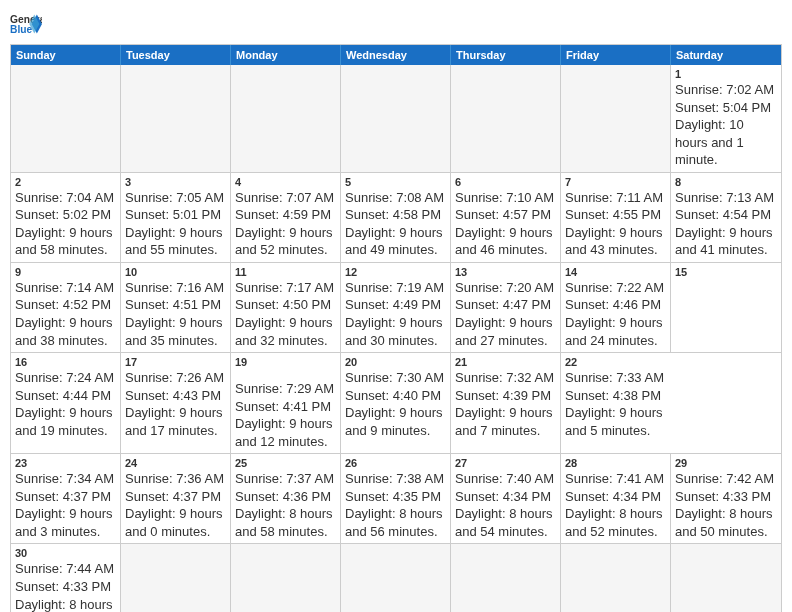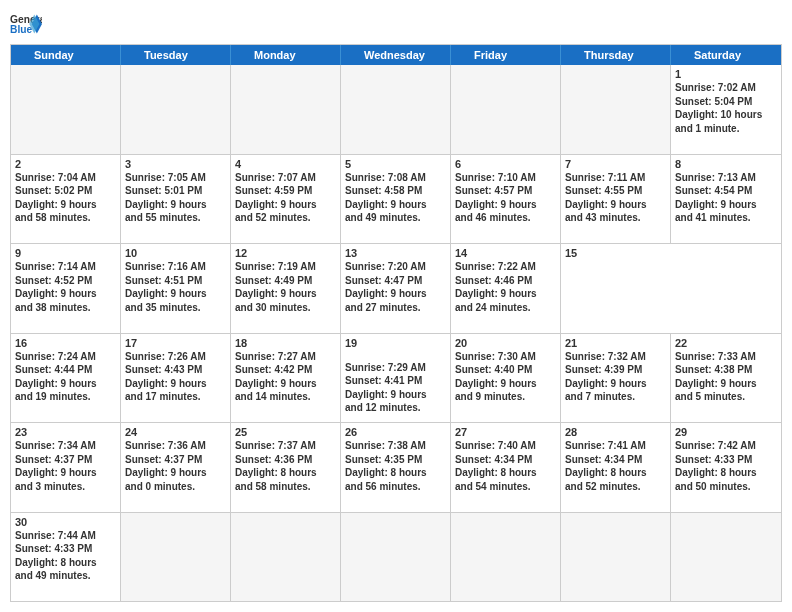--- a/index.html
+++ b/index.html
@@ -53,21 +53,21 @@
     }
     .cal-header {
       display: grid;
       grid-template-columns: repeat(7, 1fr);
       background: #1a6fc4;
     }
     .cal-header-cell {
       color: #fff;
       font-size: 11px;
       font-weight: bold;
-      padding: 4px 23px;
+      padding: 4px 5px;
       text-align: left;
       border-right: 1px solid #3a8fd4;
     }
     .cal-header-cell:last-child { border-right: none; }
     .cal-body {
       flex: 1;
       display: flex;
       flex-direction: column;
     }
     .cal-row {
@@ -88,24 +88,23 @@
     }
     .cal-cell:last-child { border-right: none; }
     .cal-cell.empty { background: #f5f5f5; }
     .day-num {
       font-size: 11px;
       font-weight: bold;
       display: block;
       margin-bottom: 1px;
     }
     .day-info {
-      font-size: 10px;
+      font-size: 13px;
       line-height: 1.35;
       color: #333;
-      font-weight: bold;
     }
   </style>
 </head>
 <body>
 
 <div class="page">
   <div class="header-area">
     <div class="logo">
       <svg class="logo-icon" viewBox="0 0 50 40">
         <text x="0" y="18" font-size="16" font-weight="bold" fill="#333" font-family="Arial">General</text>
@@ -119,22 +118,22 @@
       <div class="location"></div>
     </div>
   </div>
 
   <div class="calendar">
     <div class="cal-header">
     <div class="cal-header-cell">Sunday</div>
         <div class="cal-header-cell">Tuesday</div>
         <div class="cal-header-cell">Monday</div>
         <div class="cal-header-cell">Wednesday</div>
+        <div class="cal-header-cell">Thursday</div>
         <div class="cal-header-cell">Friday</div>
-        <div class="cal-header-cell">Thursday</div>
         <div class="cal-header-cell">Saturday</div>
       </div>
     <div class="cal-body">
     <div class="cal-row">
           <div class="cal-cell empty"></div>
           <div class="cal-cell empty"></div>
           <div class="cal-cell empty"></div>
           <div class="cal-cell empty"></div>
           <div class="cal-cell empty"></div>
           <div class="cal-cell empty"></div>
@@ -196,20 +195,26 @@
 Sunset: 4:52 PM
 Daylight: 9 hours and 38 minutes.</div>
           </div>
           <div class="cal-cell">
             <span class="day-num">10</span>
             <div class="day-info" style="white-space: pre-line;">Sunrise: 7:16 AM
 Sunset: 4:51 PM
 Daylight: 9 hours and 35 minutes.</div>
           </div>
           <div class="cal-cell">
+            <span class="day-num">11</span>
+            <div class="day-info" style="white-space: pre-line;">Sunrise: 7:17 AM
+Sunset: 4:50 PM
+Daylight: 9 hours and 32 minutes.</div>
+          </div>
+          <div class="cal-cell">
             <span class="day-num">12</span>
             <div class="day-info" style="white-space: pre-line;">Sunrise: 7:19 AM
 Sunset: 4:49 PM
 Daylight: 9 hours and 30 minutes.</div>
           </div>
           <div class="cal-cell">
             <span class="day-num">13</span>
             <div class="day-info" style="white-space: pre-line;">Sunrise: 7:20 AM
 Sunset: 4:47 PM
 Daylight: 9 hours and 27 minutes.</div>
@@ -229,26 +234,20 @@
             <span class="day-num">16</span>
             <div class="day-info" style="white-space: pre-line;">Sunrise: 7:24 AM
 Sunset: 4:44 PM
 Daylight: 9 hours and 19 minutes.</div>
           </div>
           <div class="cal-cell">
             <span class="day-num">17</span>
             <div class="day-info" style="white-space: pre-line;">Sunrise: 7:26 AM
 Sunset: 4:43 PM
 Daylight: 9 hours and 17 minutes.</div>
-          </div>
-          <div class="cal-cell">
-            <span class="day-num">18</span>
-            <div class="day-info" style="white-space: pre-line;">Sunrise: 7:27 AM
-Sunset: 4:42 PM
-Daylight: 9 hours and 14 minutes.</div>
           </div>
           <div class="cal-cell">
             <span class="day-num">19</span>
             <div class="day-info" style="white-space: pre-line; margin-top: 12px;">Sunrise: 7:29 AM
 Sunset: 4:41 PM
 Daylight: 9 hours and 12 minutes.</div>
           </div>
           <div class="cal-cell">
             <span class="day-num">20</span>
             <div class="day-info" style="white-space: pre-line;">Sunrise: 7:30 AM

